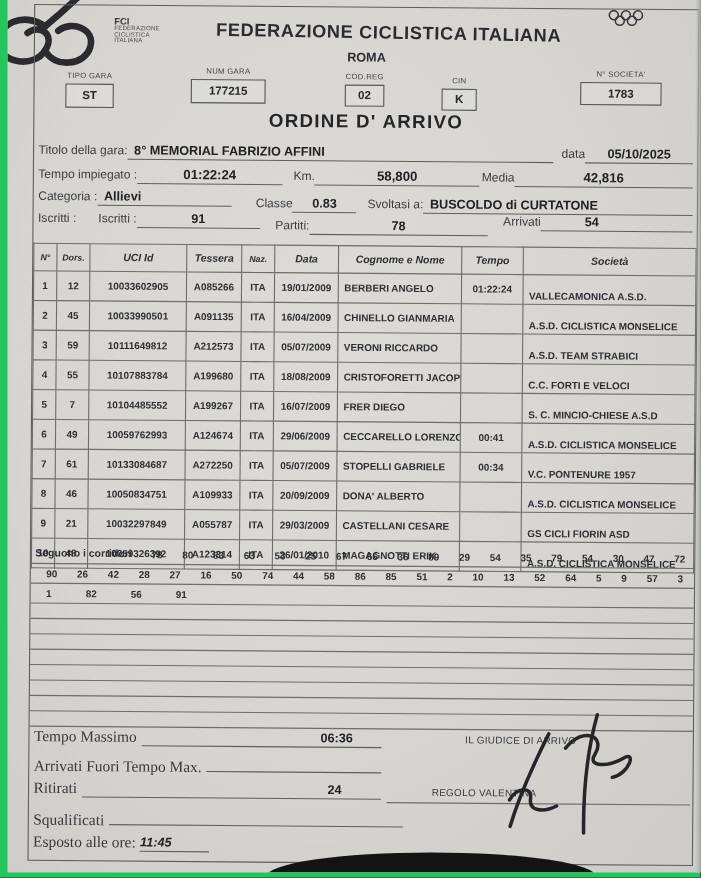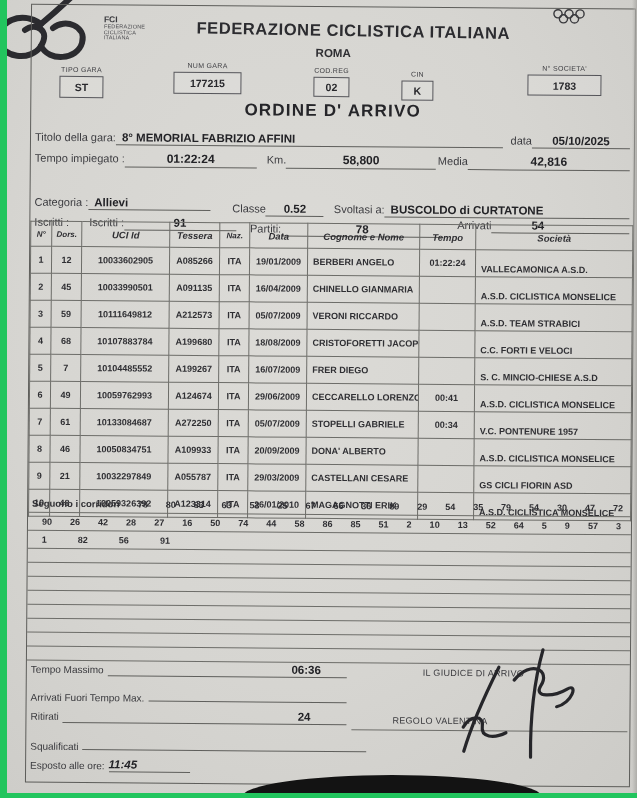--- a/index.html
+++ b/index.html
@@ -57,21 +57,21 @@
   .sg-row{display:flex;align-items:center;border-bottom:1px solid #6d6d69;height:17px;
           font-size:9px;font-weight:bold;color:#2f2f33;}
   #sg-label{font-size:9.5px;padding-left:4px;white-space:nowrap;}
   .sg-nums{flex:1;display:flex;justify-content:space-between;padding:0 8px 0 18px;}
   .sg-nums.full{padding:0 10px 0 14px;}
   .sg-nums.few{flex:0 0 auto;justify-content:flex-start;gap:31px;padding-left:14px;}
   .ruled{height:13px;border-bottom:1px solid #6d6d69;}
   
   #footer{position:absolute;left:0;right:0;top:646px;height:130px;}
   .f-row{position:absolute;left:4px;display:flex;align-items:baseline;}
-  .f-lbl{font-size:10px;color:#38383c;white-space:nowrap;padding-right:4px;}
+  .f-lbl{font-size:14px;color:#38383c;white-space:nowrap;padding-right:4px;font-family:Liberation Serif, serif;}
   .f-fill{border-bottom:1px solid #5f5f5c;height:12px;display:flex;justify-content:flex-end;}
   .f-val{font-size:11.5px;font-weight:bold;color:#222226;position:relative;top:-1px;}
   #judge-title{position:absolute;left:396px;top:14px;font-size:9px;color:#3a3a3e;letter-spacing:.3px;}
   #judge-name{position:absolute;left:330px;top:62px;font-size:9px;color:#3a3a3e;letter-spacing:.3px;margin-left:36px;}
   #judge-line{position:absolute;left:325px;right:2px;top:64px;border-bottom:1px solid #6d6d69;height:12px;}
   #signature{position:absolute;left:408px;top:-8px;}
 </style>
 </head>
 <body>
 
@@ -145,22 +145,22 @@
           <span class="i-val" style="width:120px;font-size:12px;">01:22:24</span>
           <span class="i-lbl" style="margin-left:10px;">Km.</span>
           <span class="i-val grow" style="font-size:12px;">58,800</span>
           <span class="i-lbl" style="margin-left:2px;">Media</span>
           <span class="i-val" style="width:150px;font-size:12px;">42,816</span>
         </div>
         <div class="i-row">
           <span class="i-lbl">Categoria :</span>
           <span class="i-val t-left" style="width:110px;">Allievi</span>
           <span class="i-lbl shift" style="margin-left:22px;">Classe</span>
-          <span class="i-val shift" style="width:46px;">0.52</span>
-          <span class="i-lbl shift" style="margin-left:10px;margin-top:23px;">Svoltasi a:</span>
+          <span class="i-val shift" style="width:46px;">0.83</span>
+          <span class="i-lbl shift" style="margin-left:10px;">Svoltasi a:</span>
           <span class="i-val grow t-left shift">BUSCOLDO di CURTATONE</span>
         </div>
         <div class="i-row">
           <span class="i-lbl">Iscritti :</span>
           <span class="i-lbl" style="margin-left:20px;">Iscritti :</span>
           <span class="i-val" style="width:100px;">91</span>
           <span class="i-lbl shift" style="margin-left:14px;">Partiti:</span>
           <span class="i-val shift" style="width:150px;">78</span>
           <span class="i-lbl" style="margin-left:14px;">Arrivati</span>
           <span class="i-val grow t-left" style="padding-left:40px;">54</span>
@@ -221,21 +221,21 @@
               <td>10111649812</td>
               <td>A212573</td>
               <td>ITA</td>
               <td>05/07/2009</td>
               <td class="t-left">VERONI RICCARDO</td>
               <td></td>
               <td class="soc">A.S.D. TEAM STRABICI</td>
             </tr>
             <tr>
               <td>4</td>
-              <td>68</td>
+              <td>55</td>
               <td>10107883784</td>
               <td>A199680</td>
               <td>ITA</td>
               <td>18/08/2009</td>
               <td class="t-left">CRISTOFORETTI JACOPO</td>
               <td></td>
               <td class="soc">C.C. FORTI E VELOCI</td>
             </tr>
             <tr>
               <td>5</td>

